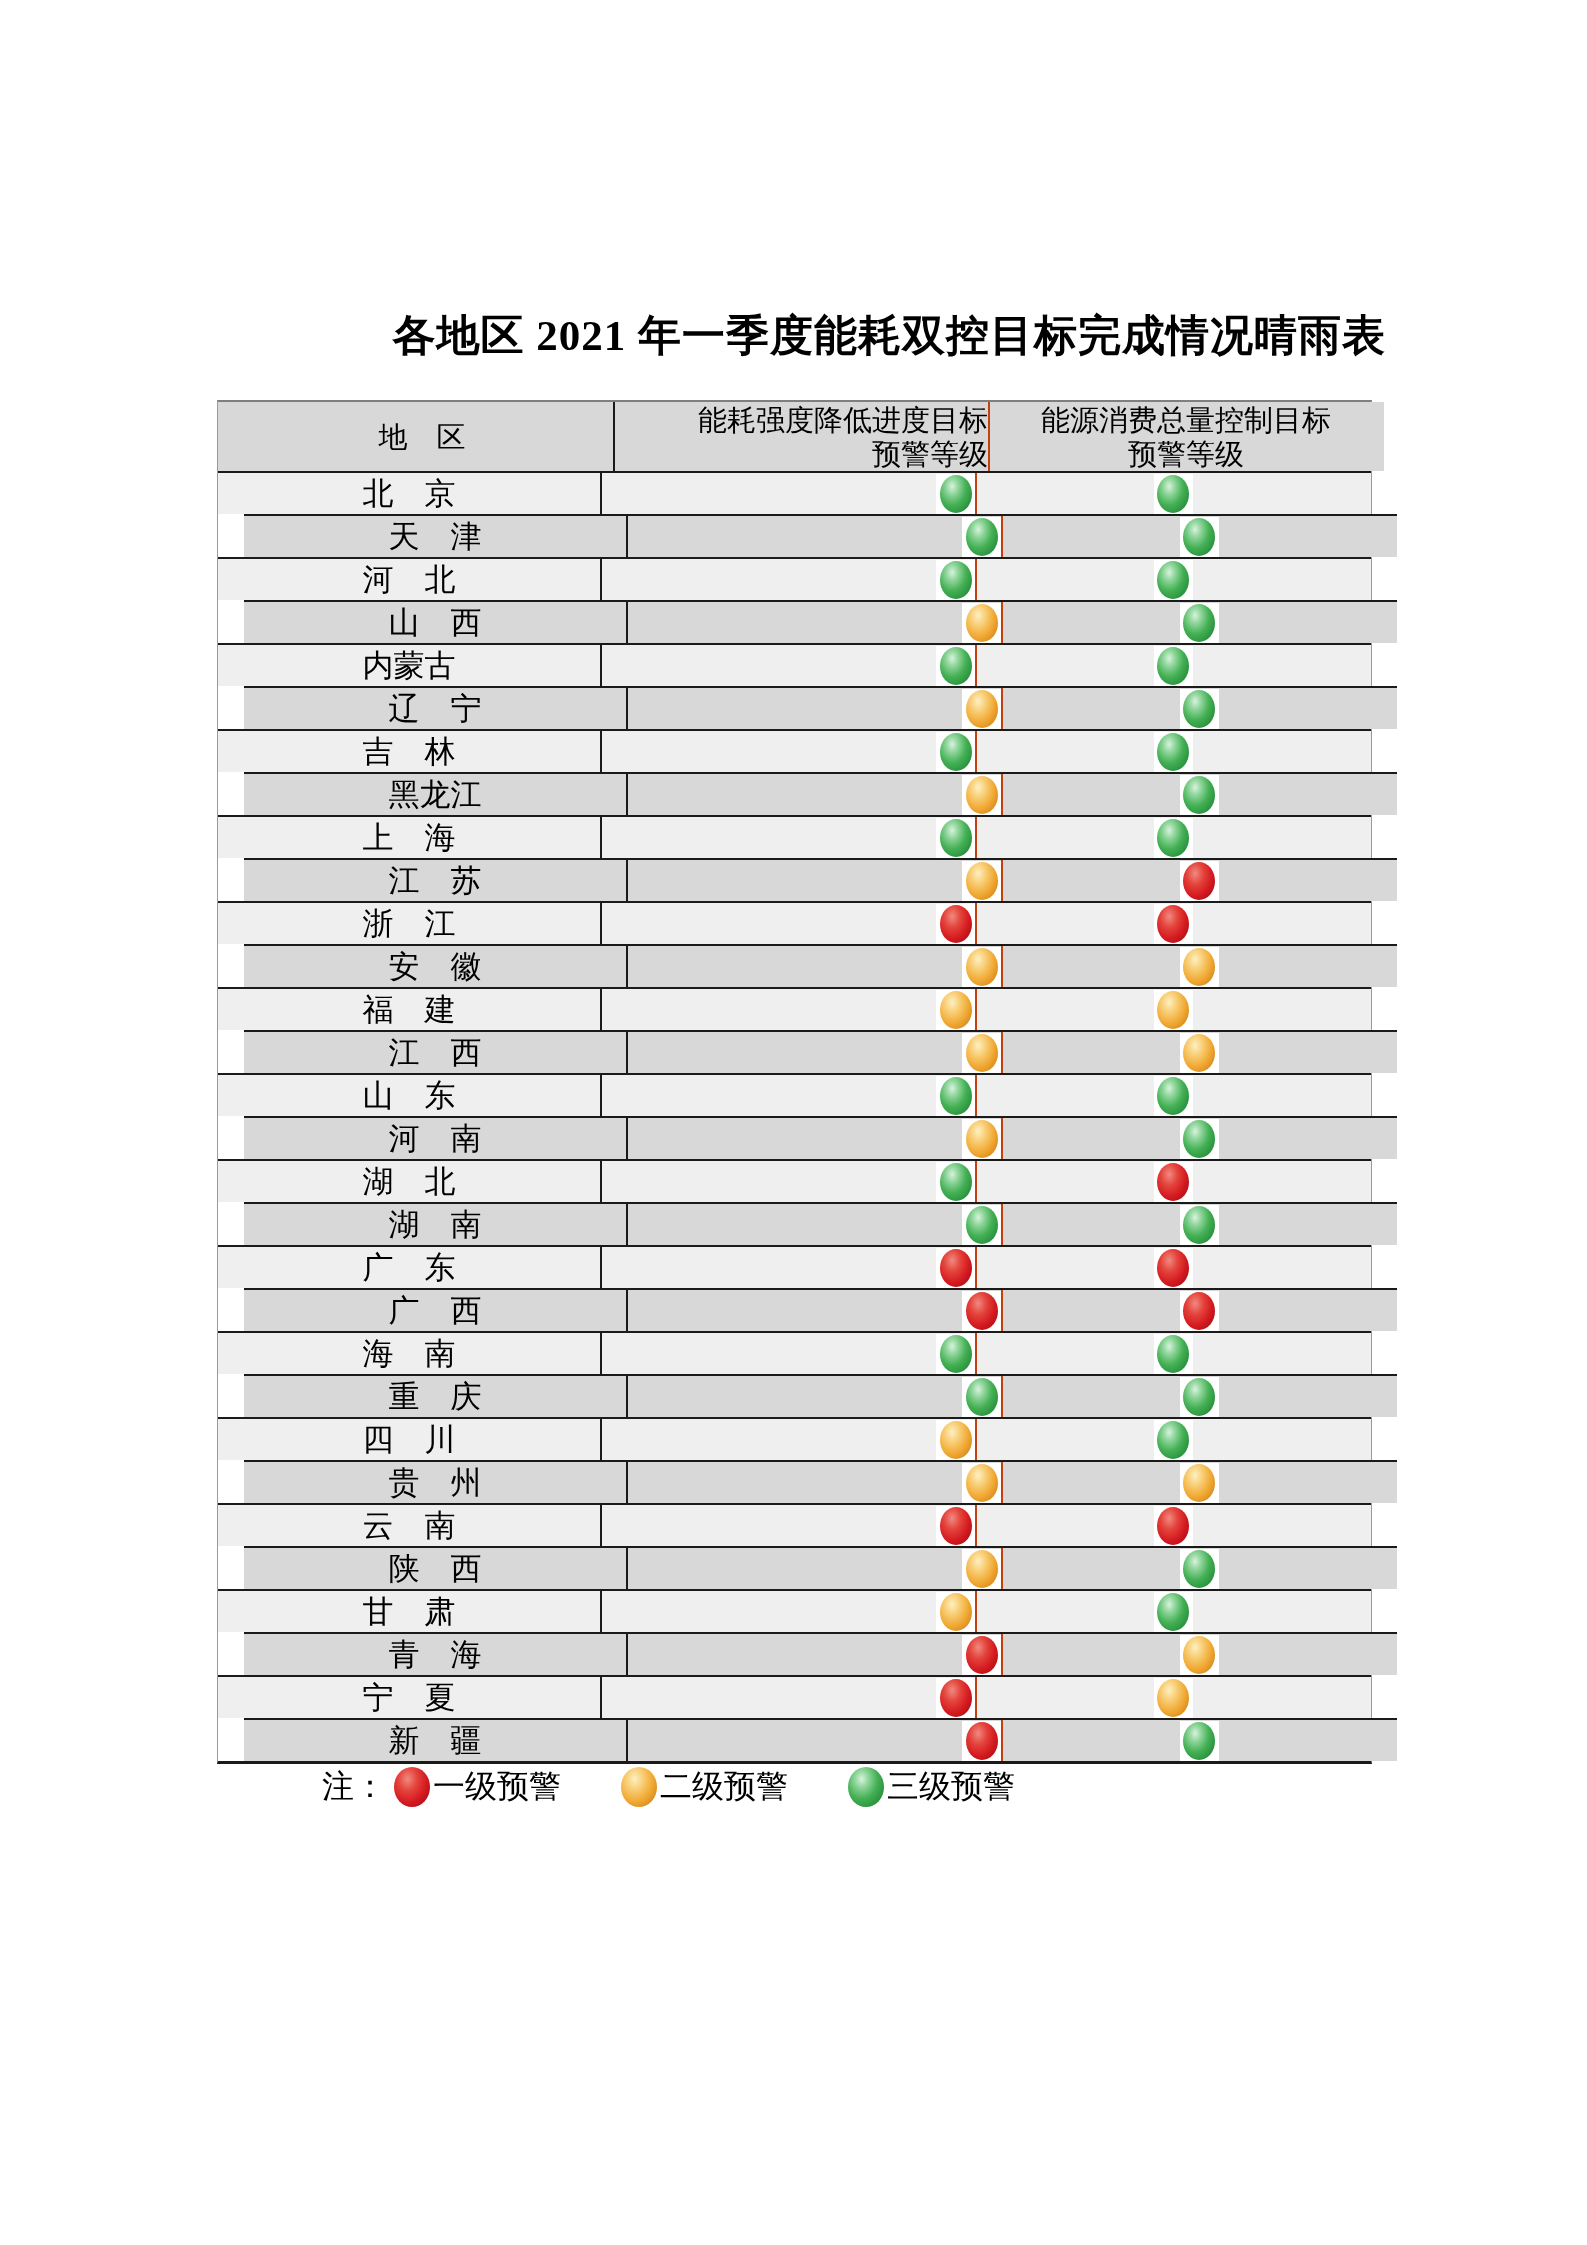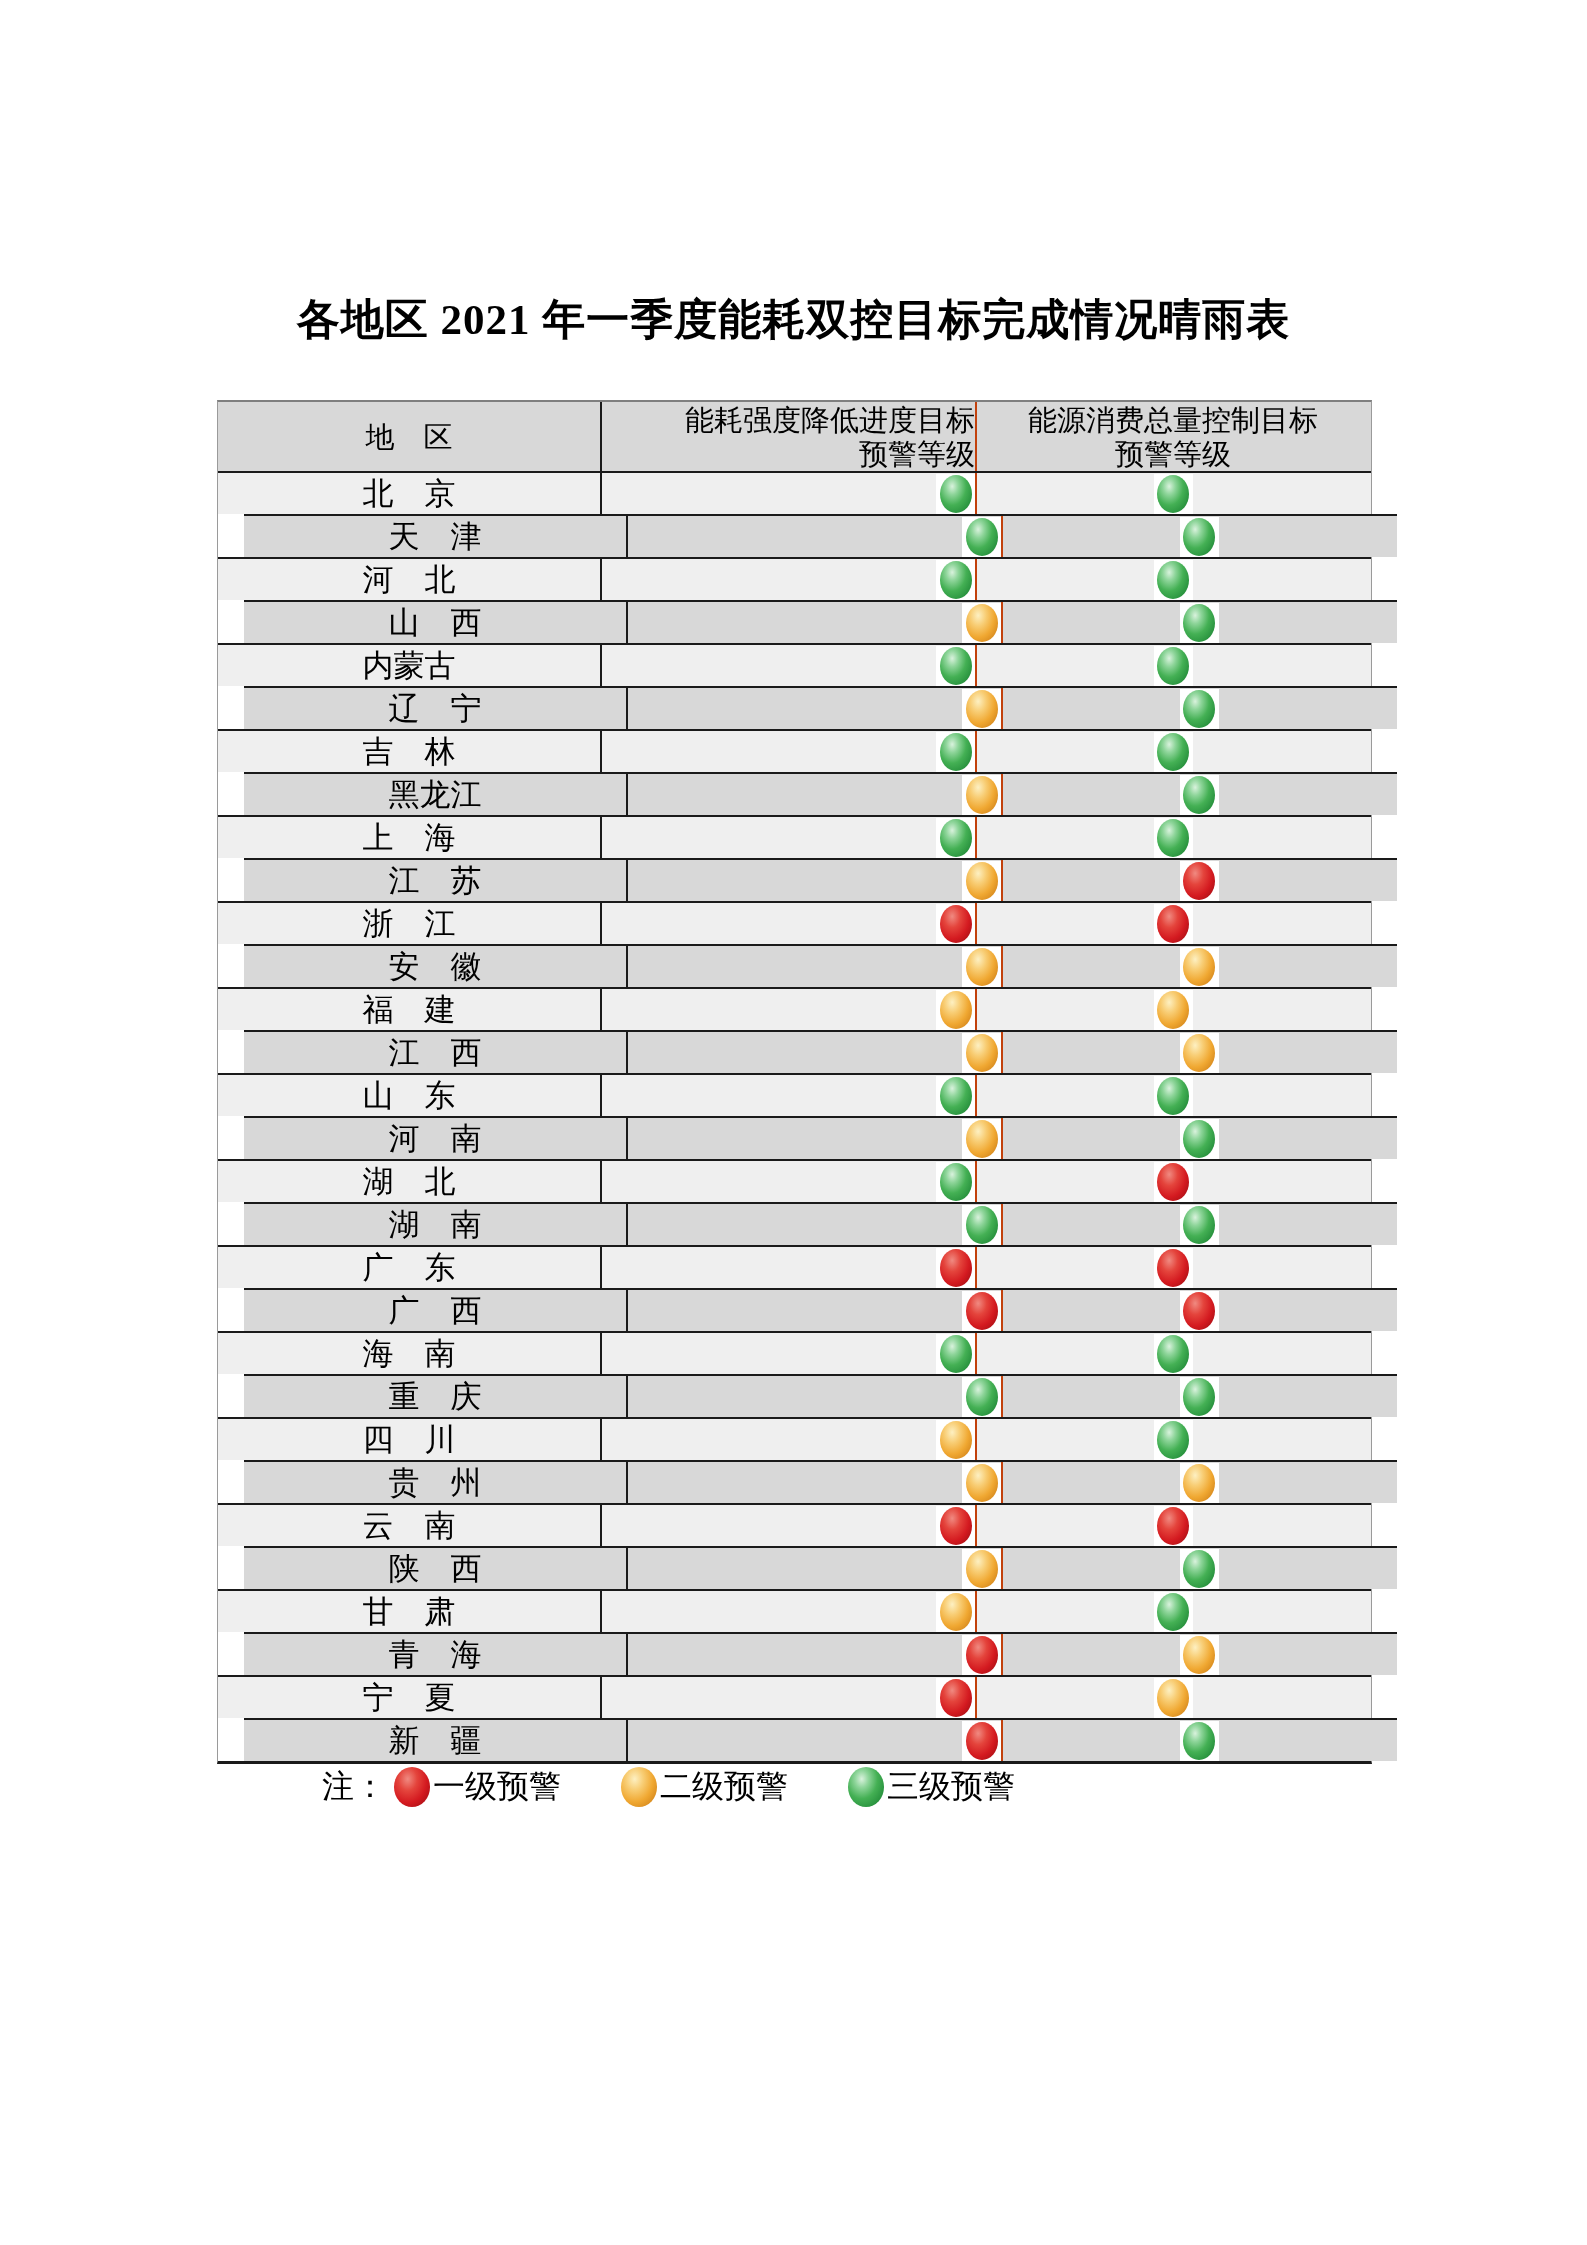--- a/index.html
+++ b/index.html
@@ -5,34 +5,34 @@
   html,body { margin:0; padding:0; }
   body {
     width:1587px; height:2245px;
     background:#ffffff;
     position:relative;
     font-family:"Liberation Serif","DejaVu Serif",serif;
     color:#000;
   }
   .title {
     position:absolute; left:217px; top:288px; width:1153px;
-    margin:0; text-align:center;
+    margin:16px; text-align:right;
     font-size:43px; font-weight:bold; line-height:64px;
     letter-spacing:1px;
   }
   .table {
     position:absolute; left:217px; top:400px; width:1153px;
     border-top:2px solid #7f7f7f;
     border-left:1px solid #9a9a9a;
     border-right:1px solid #9a9a9a;
     border-bottom:3px solid #1a1a1a;
     box-sizing:content-box;
   }
   .hrow, .row { display:flex; width:100%; }
-  .hrow { height:69px; background:#d8d8d8; }
+  .hrow { height:69px; background:#d8d8d8;padding-left:13px; }
   .row { height:43px; border-top:2px solid #1a1a1a; box-sizing:border-box; }
   .row.odd  { background:#efefef; }
   .row.even { background:#d8d8d8;margin-left:26px; }
   .cell {
     display:flex; flex-direction:column;
     align-items:center; justify-content:center;
     box-sizing:border-box;
   }
   .c1 { width:382px; }
   .c2 { width:375px; border-left:2px solid #1a1a1a;align-items:flex-end; }

